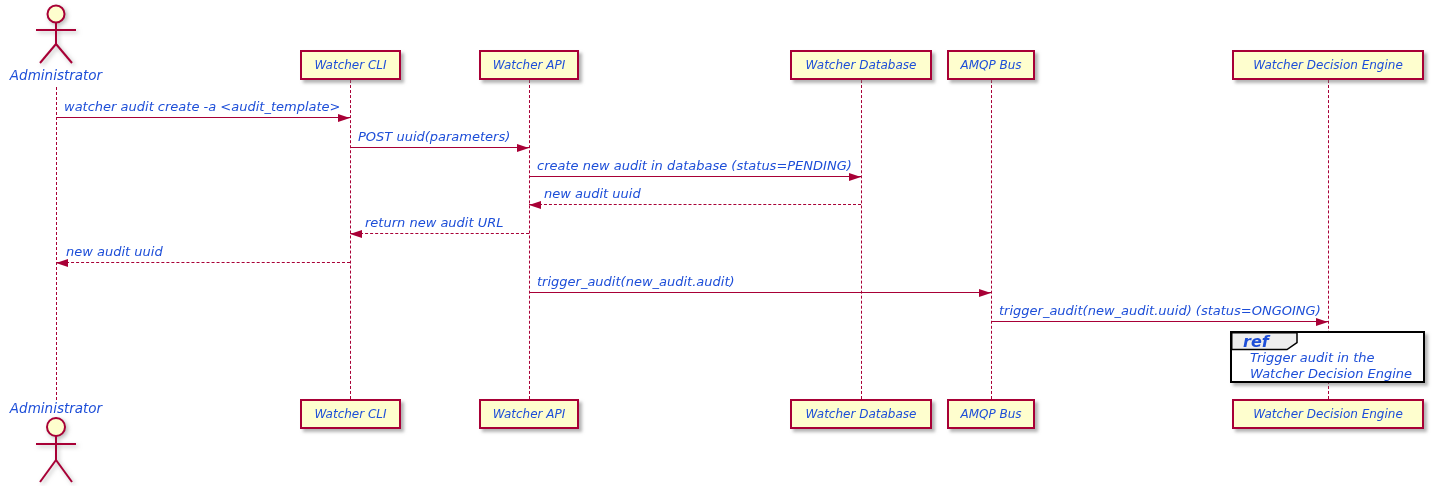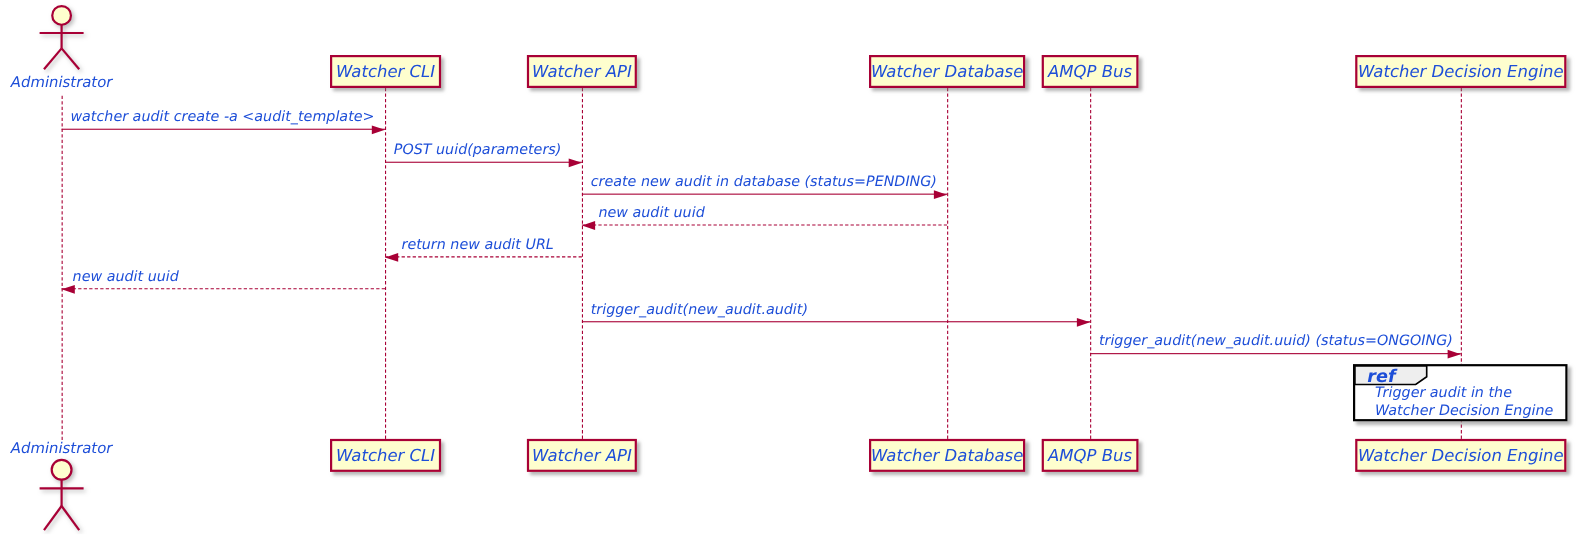--- a/index.html
+++ b/index.html
@@ -22,21 +22,21 @@
   .participant {
     position: absolute;
     height: 30px;
     background: #FEFECE;
     border: 2px solid #A80036;
     box-shadow: 3px 3px 3px rgba(120,120,120,0.55);
     box-sizing: border-box;
     display: flex;
     align-items: center;
     justify-content: center;
-    font-size: 15px;
+    font-size: 12px;
     white-space: nowrap;
   }
   .actor-label {
     position: absolute;
     white-space: nowrap;
     transform: translateX(-50%);
     font-size: 13.5px;
   }
   .actor-figure {
     position: absolute;

